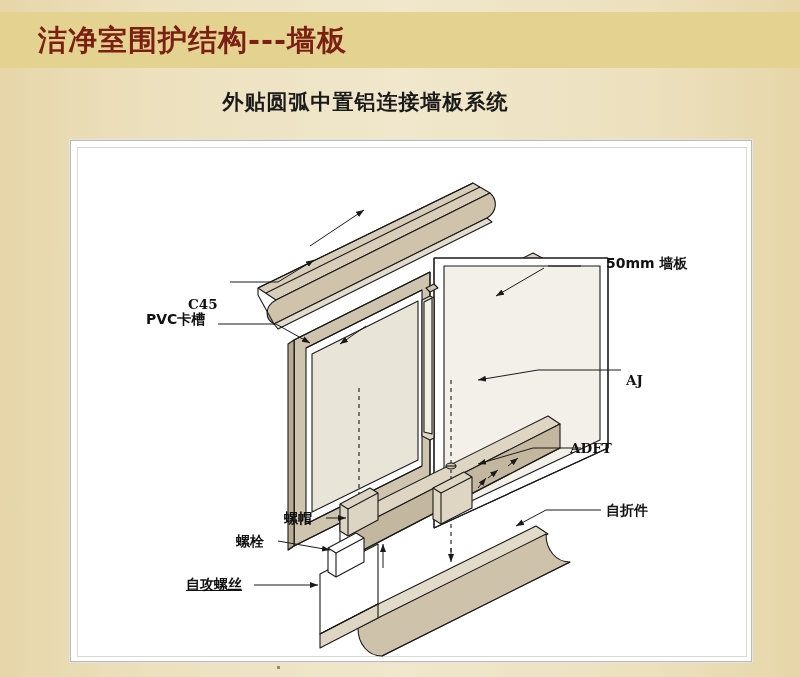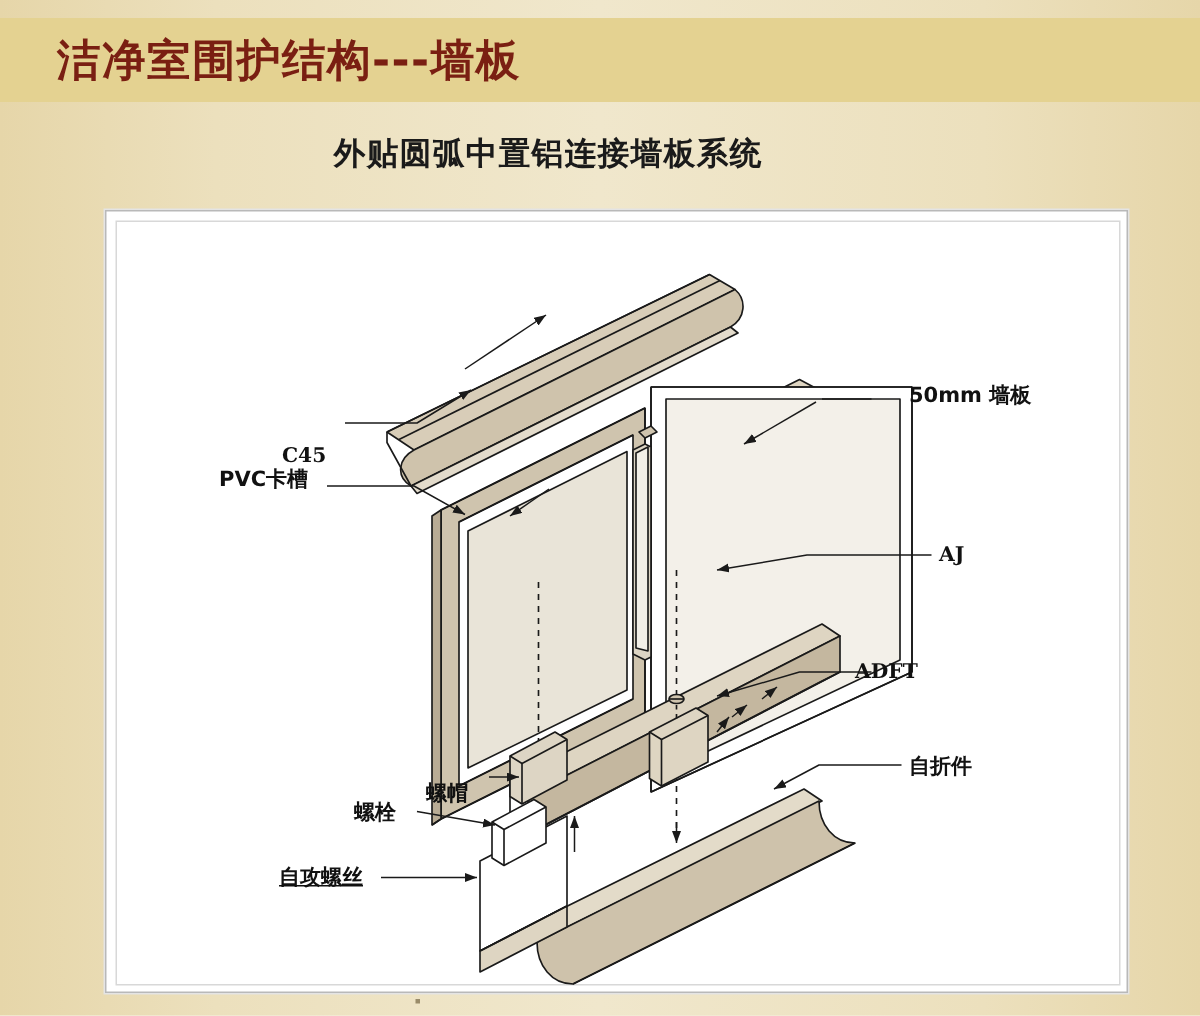--- a/index.html
+++ b/index.html
@@ -248,24 +248,24 @@
             <path d="M410,330 L420,322" marker-end="url(#arrow)"></path>
             <path d="M430,318 L440,310" marker-end="url(#arrow)"></path>
             <path d="M288,178 L262,196" marker-end="url(#arrow)"></path>
           </g>
         </g>
       </svg>
 
       <div class="lbl" style="left:110px; top:124px;margin-top:24px;">C45</div>
       <div class="lbl cn" style="left:68px; top:163px;">PVC卡槽</div>
       <div class="lbl cn" style="left:528px; top:107px;">50mm  墙板</div>
-      <div class="lbl" style="left:548px; top:214px;">AJ</div>
+      <div class="lbl" style="left:548px; top:224px;">AJ</div>
       <div class="lbl" style="left:492px; top:292px;">ADFT</div>
       <div class="lbl cn" style="left:528px; top:354px;">自折件</div>
-      <div class="lbl cn" style="left:206px; top:372px;">螺帽</div>
+      <div class="lbl cn" style="left:206px; top:362px;">螺帽</div>
       <div class="lbl cn" style="left:158px; top:385px;">螺栓</div>
       <div class="lbl cn" style="left:108px; top:428px;text-decoration:underline;">自攻螺丝</div>
 
     </div>
   </div>
 
   <div class="bottom-dot"></div>
 </div>
 
 </body></html>

